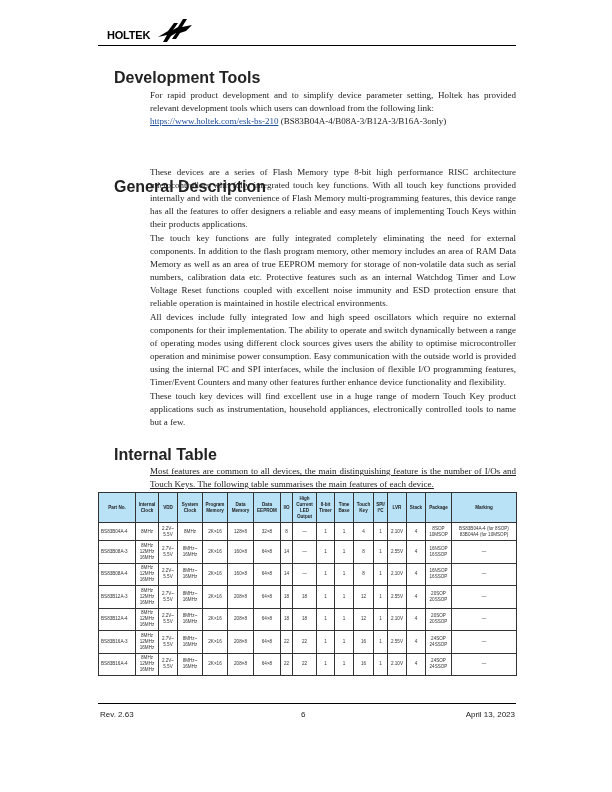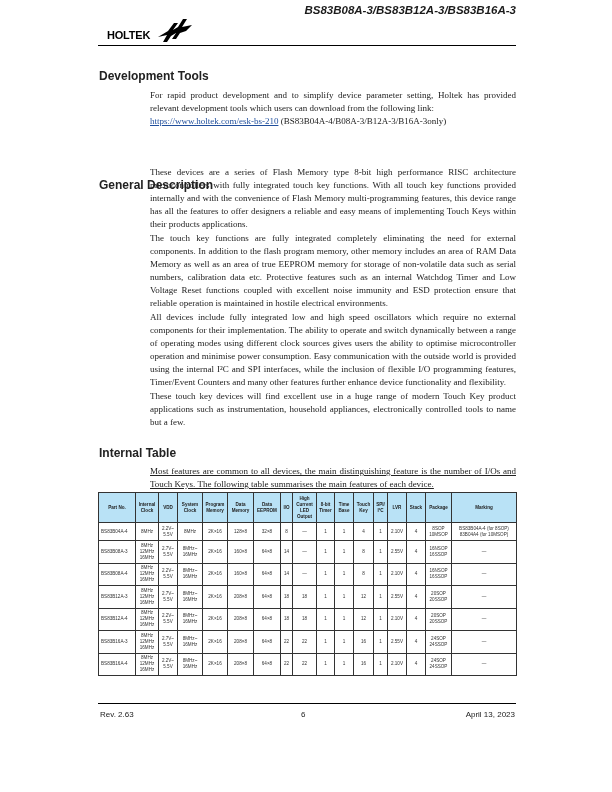--- a/index.html
+++ b/index.html
@@ -6,21 +6,21 @@
   html, body { width: 612px; height: 792px; background: #ffffff; overflow: hidden; }
   body { position: relative; font-family: "Liberation Serif", serif; color: #000; }
 
   .header { position: absolute; left: 98px; top: 0; width: 418px; height: 46px; }
   .logo { position: absolute; left: 0; top: 15px; width: 90px; height: 30px; margin-left: 8px; }
   .logo-text { position: absolute; left: 1px; top: 14px; font-family: "Liberation Sans", sans-serif; font-weight: bold; font-size: 11px; letter-spacing: -0.2px; color: #000; }
   .logo-mark { position: absolute; left: 50px; top: 0px; width: 40px; height: 28px; }
   .titles { position: absolute; right: 0; top: 3px; text-align: right; font-family: "Liberation Sans", sans-serif; font-style: italic; font-weight: bold; font-size: 11.5px; line-height: 14px; color: #1a1a1a; }
   .header-rule { position: absolute; left: 0; top: 45px; width: 418px; height: 1px; background: #000; }
 
-  h2 { position: absolute; left: 99px; font-family: "Liberation Sans", sans-serif; font-weight: bold; font-size: 12px; color: #222; }
+  h2 { position: absolute; left: 114px; font-family: "Liberation Sans", sans-serif; font-weight: bold; font-size: 16px; color: #222; }
   .para { position: absolute; left: 150px; width: 366px; font-size: 9px; line-height: 12.9px; text-align: justify; color: #222; }
   .link { color: #1f4e9c; text-decoration: underline; }
 
   table.sel { position: absolute; left: 98px; top: 492px; width: 418px; border-collapse: collapse; font-family: "Liberation Sans", sans-serif; font-size: 4.6px; color: #333; table-layout: fixed; border: 1.5px solid #222; }
   table.sel th { background: #b9e2f6; font-weight: bold; color: #222; border: 0.8px solid #333; text-align: center; vertical-align: middle; line-height: 6px; padding: 0 1px; height: 30px; }
   table.sel td { border: 0.8px solid #333; text-align: center; vertical-align: middle; line-height: 6px; padding: 0 1px; height: 22.5px; }
   table.sel tr.r1 td { height: 18px; }
   table.sel td.pn { text-align: left; padding-left: 2px; }
 
   .footer-rule { position: absolute; left: 98px; top: 703px; width: 418px; height: 1px; background: #000; }
@@ -30,21 +30,20 @@
 <body>
 
 <div class="header">
   <div class="logo">
     <span class="logo-text">HOLTEK</span>
     <svg class="logo-mark" viewBox="0 0 40 28">
       <path d="M2 22 L12 16 L18 8 L22 8 L17 15 L22 12 L27 4 L31 4 L26 12 L36 10 L30 16 L24 18 L20 24 L16 24 L20 18 L15 21 L11 27 L7 27 L11 20 Z" fill="#000"></path>
     </svg>
   </div>
   <div class="titles">
-    <div>BS83B08A-3/BS83B12A-3/BS83B16A-3</div>
   </div>
   <div class="header-rule"></div>
 </div>
 
 <h2 style="top:69px;">Development Tools</h2>
 <div class="para" style="top:89px;">
   <span>For rapid product development and to simplify device parameter setting, Holtek has provided relevant development tools which users can download from the following link:</span><br>
   <a class="link">https://www.holtek.com/esk-bs-210</a><span> (BS83B04A-4/B08A-3/B12A-3/B16A-3only)</span>
 </div>
 

